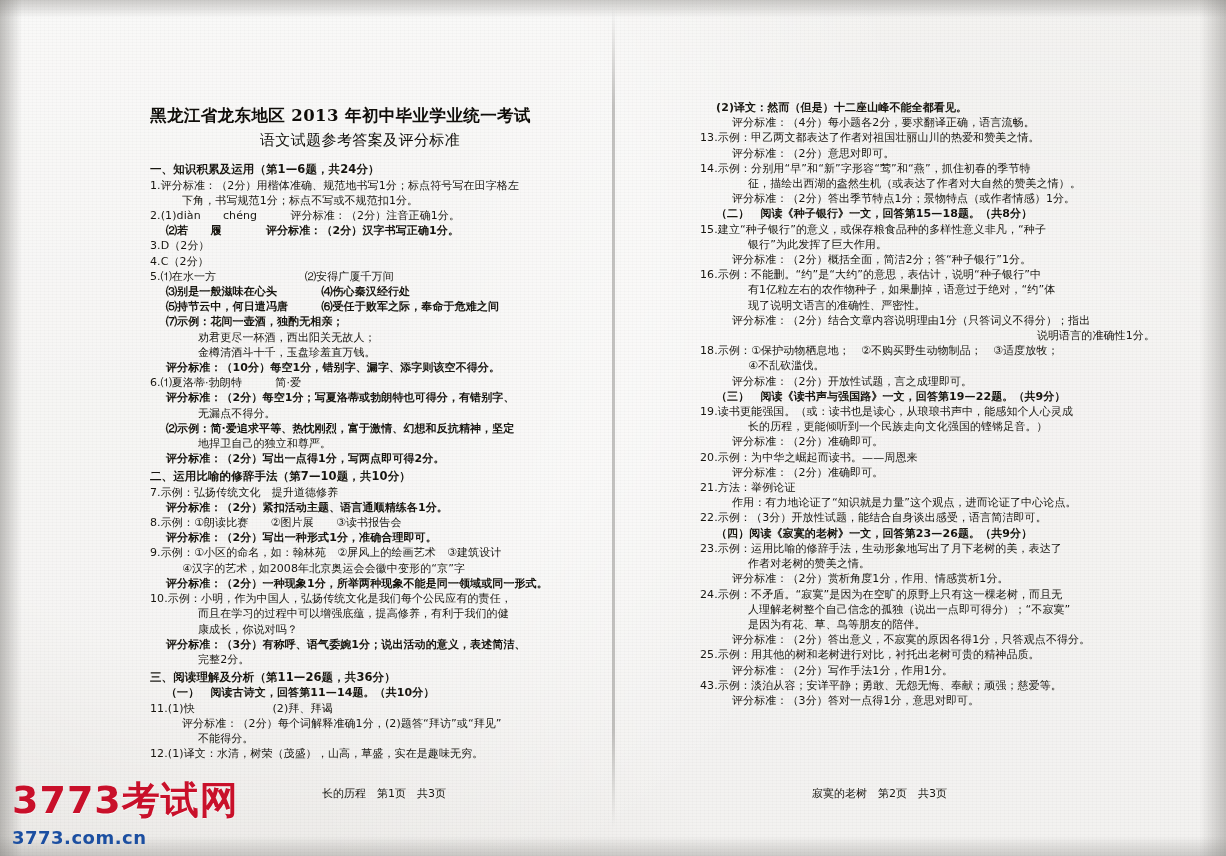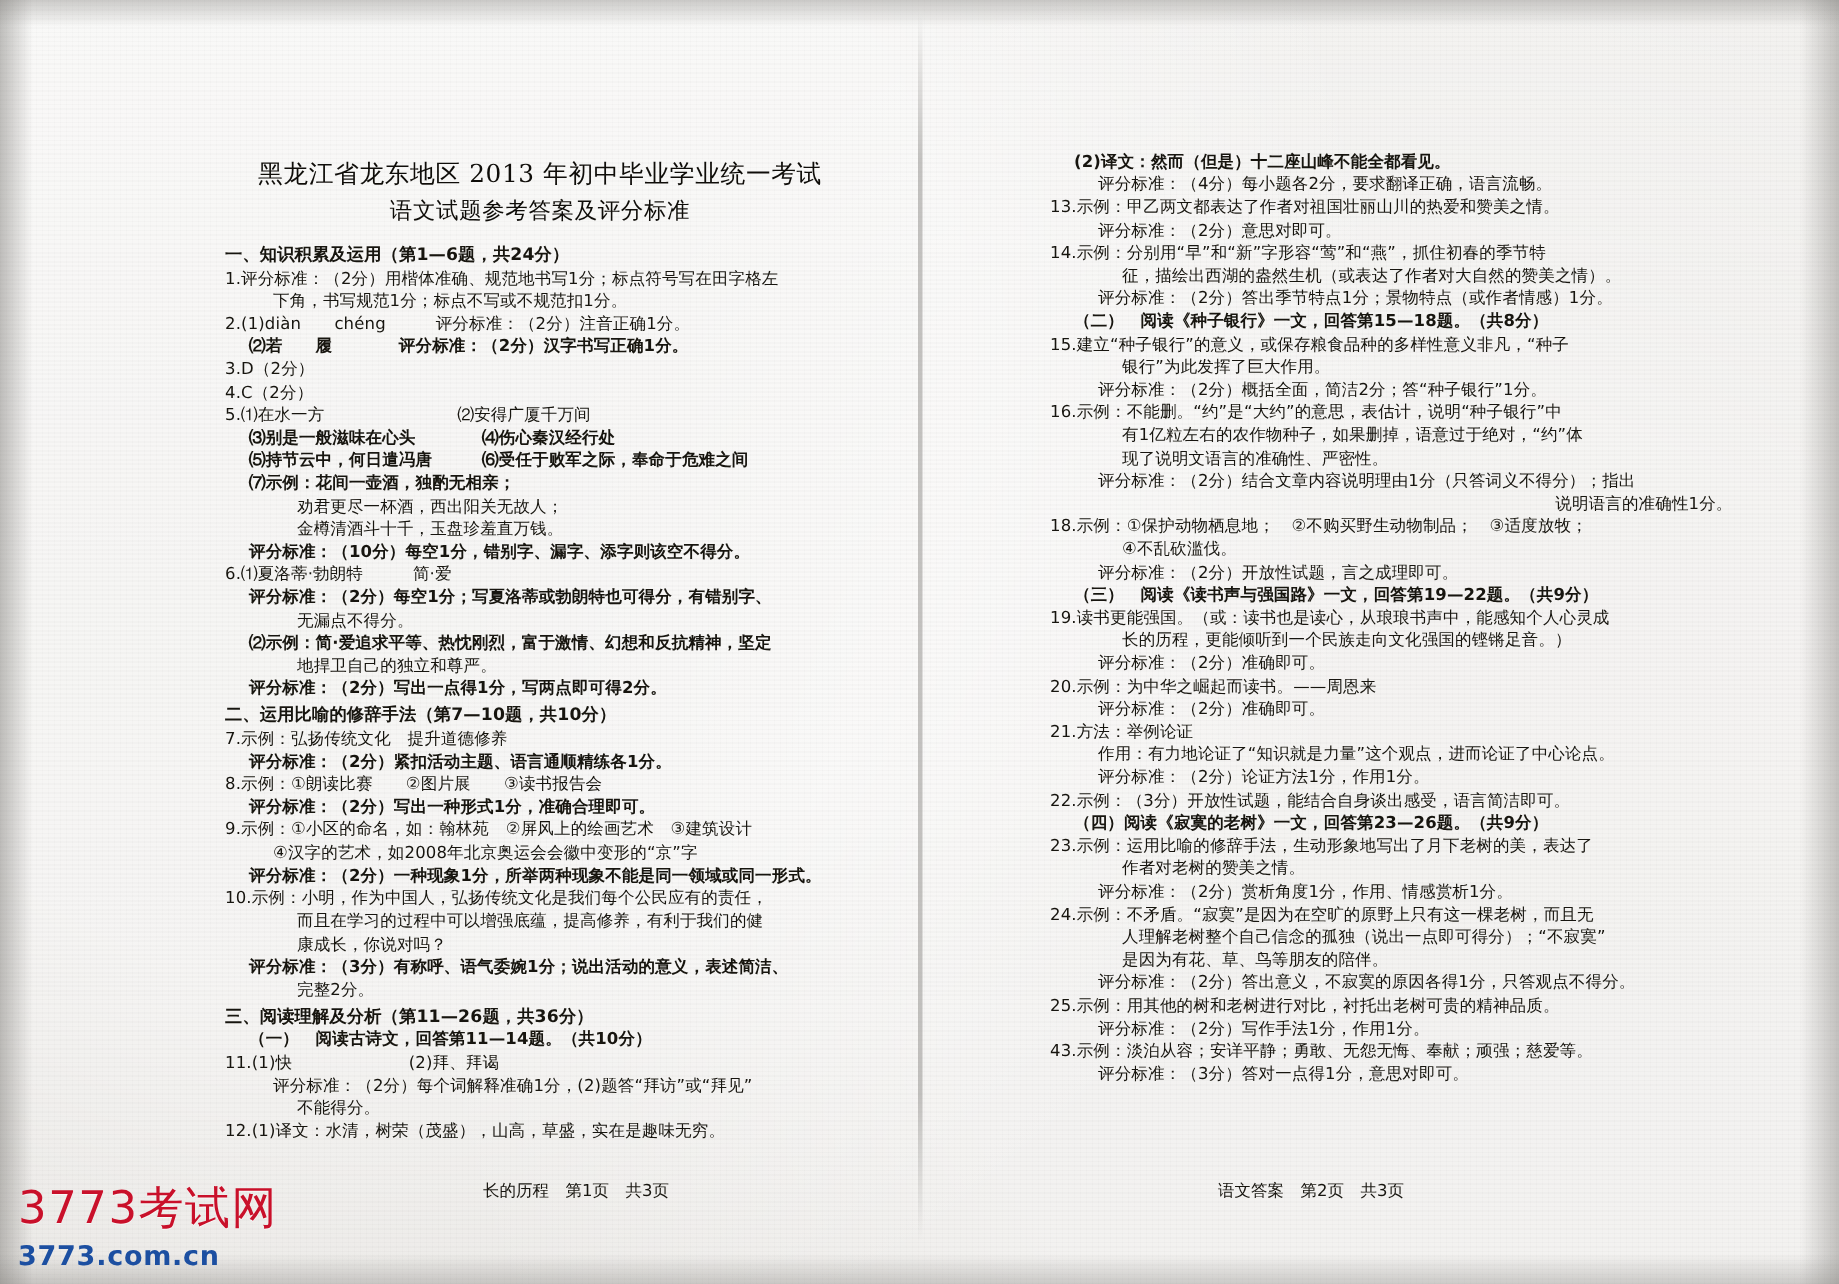--- a/index.html
+++ b/index.html
@@ -55,21 +55,21 @@
     color:#17150f;
     font-size:11px;
     line-height:15.2px;
     letter-spacing:.1px;
   }
   .col-left{left:150px;top:108px;width:420px;}
   .col-right{left:700px;top:100px;width:455px;}
 
   h1.title{
     font-family:"DejaVu Serif","Liberation Serif",serif;
-    font-size:16.5px;font-weight:normal;text-align:center;
+    font-size:16.5px;font-weight:bold;text-align:left;
     margin:0 0 10px 0;letter-spacing:.4px;color:#0f0d09;
   }
   h2.subtitle{
     font-family:"DejaVu Serif","Liberation Serif",serif;
     font-size:15px;font-weight:normal;text-align:center;
     margin:0 0 14px 0;letter-spacing:.4px;color:#0f0d09;
   }
   .sec{
     font-weight:bold;
     font-size:11.5px;
@@ -84,21 +84,21 @@
     position:absolute;font-size:11px;color:#17150f;
   }
   .footer-left{left:322px;top:786px;}
   .footer-right{left:812px;top:786px;}
 
   .wm{
     position:absolute;left:12px;bottom:8px;
     font-family:"DejaVu Sans","Liberation Sans",sans-serif;
   }
   .wm .big{
-    font-size:30px;font-weight:normal;color:#c9102a;letter-spacing:1px;
+    font-size:38px;font-weight:bold;color:#c9102a;letter-spacing:1px;
     text-shadow:0 1px 0 rgba(255,255,255,.6);
   }
   .wm .small{
     font-size:18px;font-weight:bold;color:#1c4fa1;letter-spacing:.5px;
     margin-top:1px;
   }
   .blur{
     filter:blur(.25px);
   }
 </style>
@@ -181,37 +181,36 @@
         <div class="ln i3">④不乱砍滥伐。</div>
         <div class="ln i2">评分标准：（2分）开放性试题，言之成理即可。</div>
         <div class="ln i1">（三）　阅读《读书声与强国路》一文，回答第19—22题。（共9分）</div>
         <div class="ln">19.读书更能强国。（或：读书也是读心，从琅琅书声中，能感知个人心灵成</div>
         <div class="ln i3">长的历程，更能倾听到一个民族走向文化强国的铿锵足音。）</div>
         <div class="ln i2">评分标准：（2分）准确即可。</div>
         <div class="ln">20.示例：为中华之崛起而读书。——周恩来</div>
         <div class="ln i2">评分标准：（2分）准确即可。</div>
         <div class="ln">21.方法：举例论证</div>
         <div class="ln i2">作用：有力地论证了“知识就是力量”这个观点，进而论证了中心论点。</div>
-        <div class="ln i2">评分标准：（2分）论证方法1分，作用1分。</div>
         <div class="ln">22.示例：（3分）开放性试题，能结合自身谈出感受，语言简洁即可。</div>
         <div class="ln i1">（四）阅读《寂寞的老树》一文，回答第23—26题。（共9分）</div>
         <div class="ln">23.示例：运用比喻的修辞手法，生动形象地写出了月下老树的美，表达了</div>
         <div class="ln i3">作者对老树的赞美之情。</div>
         <div class="ln i2">评分标准：（2分）赏析角度1分，作用、情感赏析1分。</div>
         <div class="ln">24.示例：不矛盾。“寂寞”是因为在空旷的原野上只有这一棵老树，而且无</div>
         <div class="ln i3">人理解老树整个自己信念的孤独（说出一点即可得分）；“不寂寞”</div>
         <div class="ln i3">是因为有花、草、鸟等朋友的陪伴。</div>
         <div class="ln i2">评分标准：（2分）答出意义，不寂寞的原因各得1分，只答观点不得分。</div>
         <div class="ln">25.示例：用其他的树和老树进行对比，衬托出老树可贵的精神品质。</div>
         <div class="ln i2">评分标准：（2分）写作手法1分，作用1分。</div>
         <div class="ln">43.示例：淡泊从容；安详平静；勇敢、无怨无悔、奉献；顽强；慈爱等。</div>
         <div class="ln i2">评分标准：（3分）答对一点得1分，意思对即可。</div>
       </div>
   </div>
 
   <div class="footer footer-left blur">长的历程　第1页　共3页</div>
-  <div class="footer footer-right blur">语文答案　第2页　共3页</div>
+  <div class="footer footer-right blur">寂寞的老树　第2页　共3页</div>
 
   <div class="wm">
     <div class="big">3773考试网</div>
     <div class="small">3773.com.cn</div>
   </div>
 </div>
 
 </body></html>

